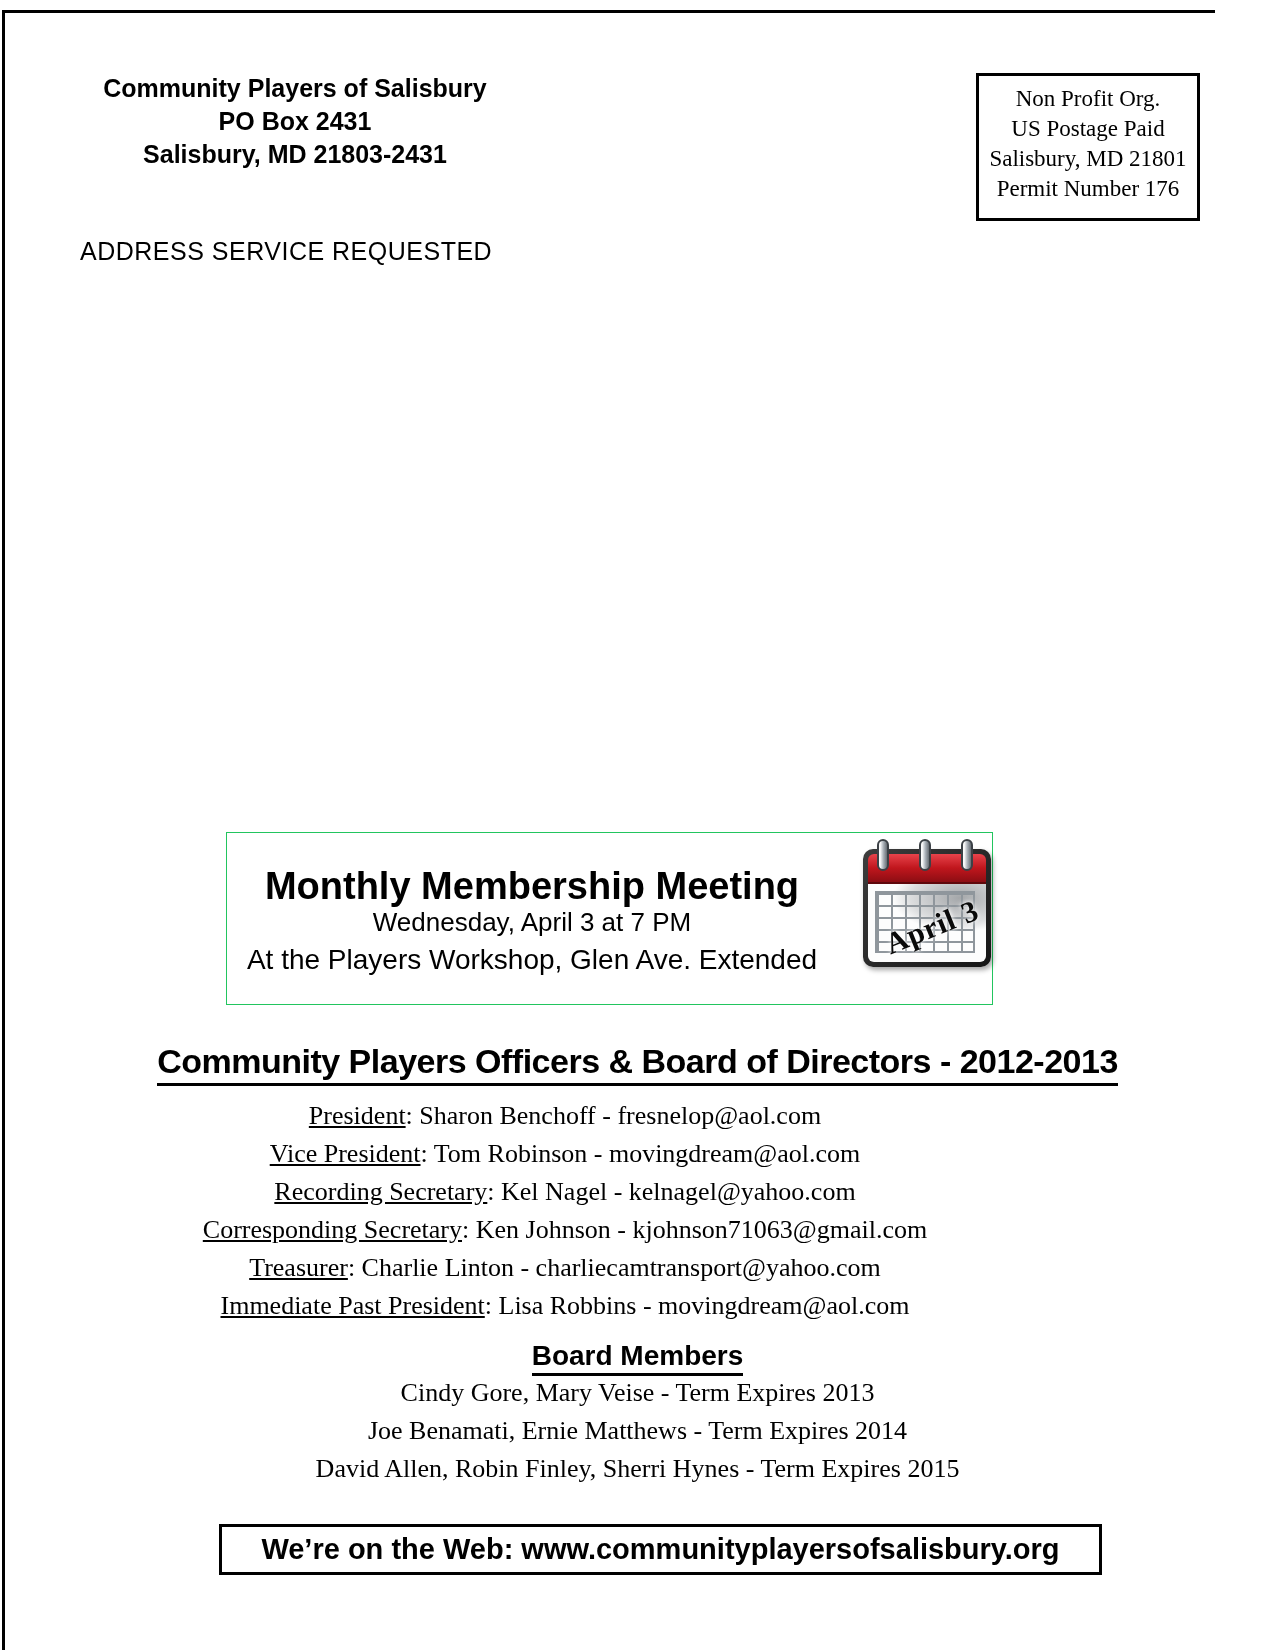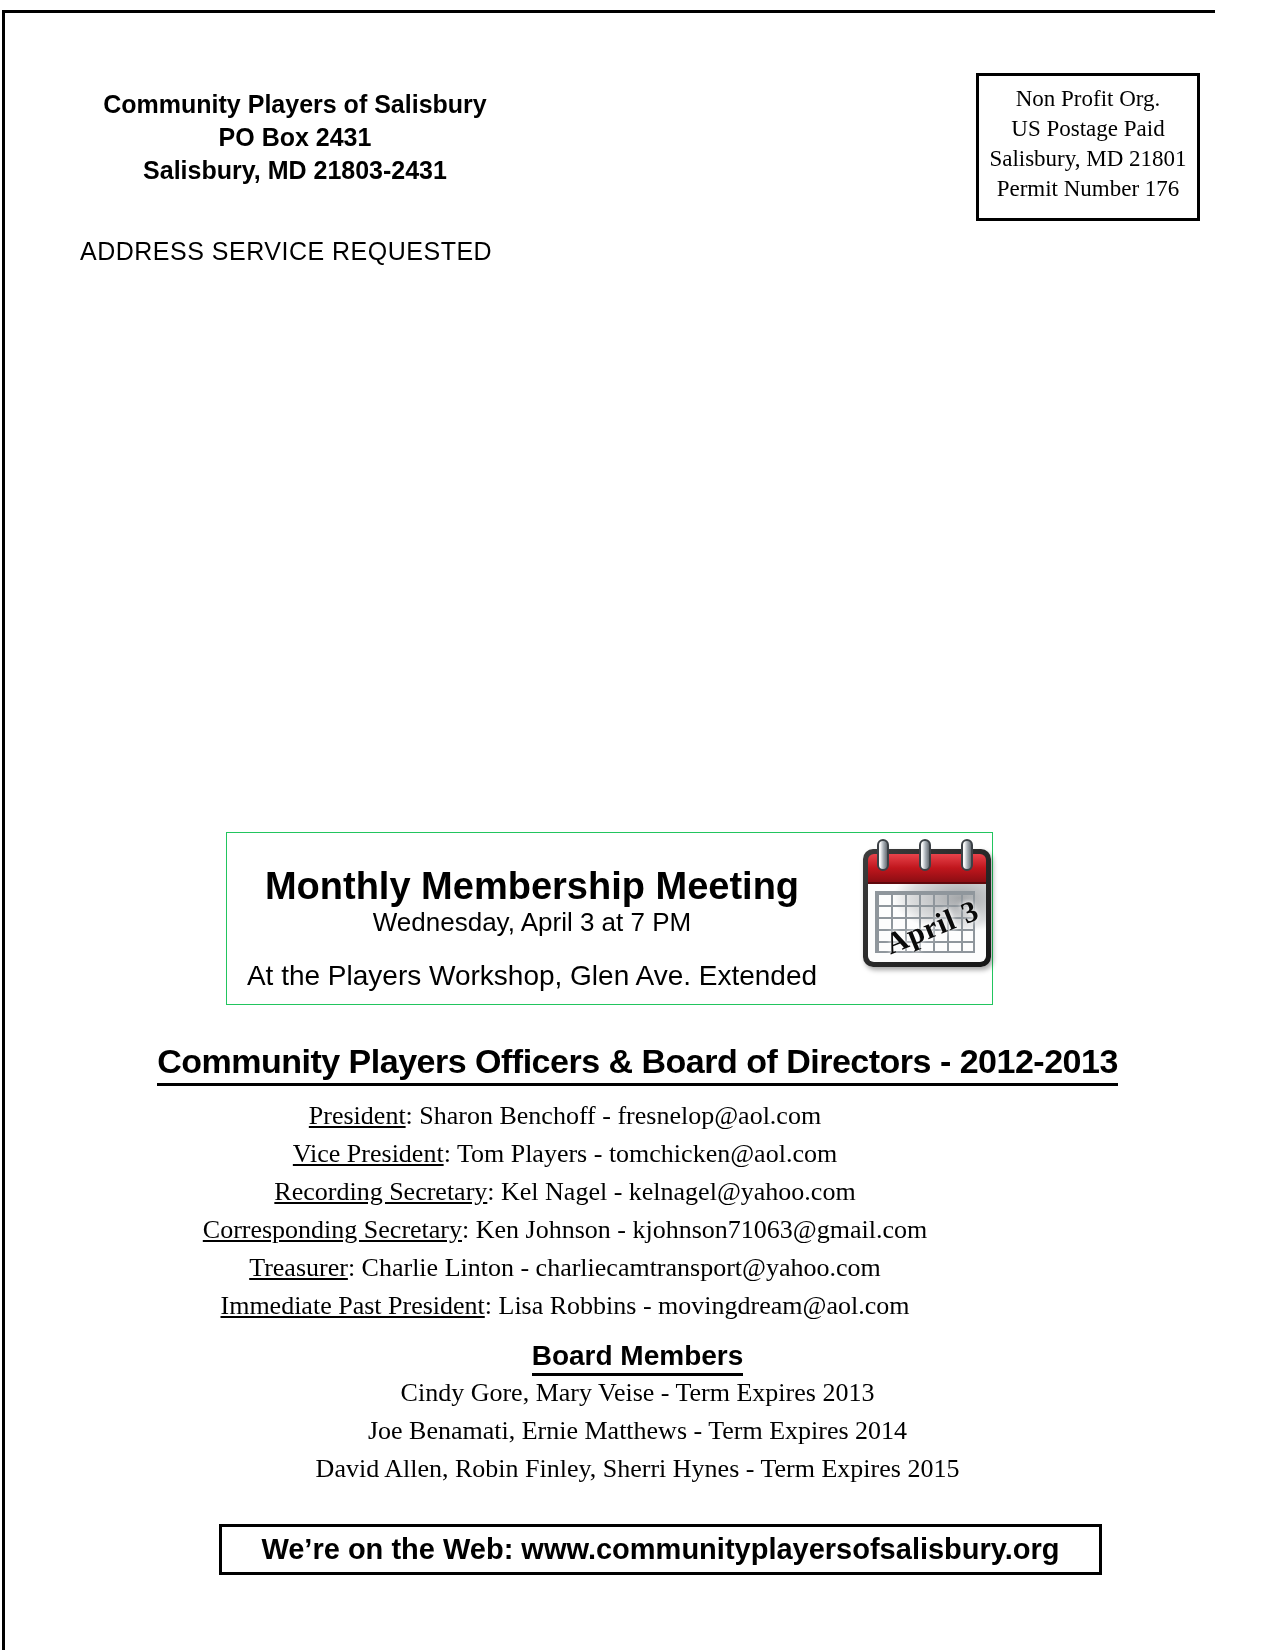--- a/index.html
+++ b/index.html
@@ -7,35 +7,35 @@
     width:1275px;height:1650px;position:relative;background:#ffffff;
     font-family:"Liberation Sans",sans-serif;color:#000;overflow:hidden;
   }
   .abs{position:absolute;}
 
   
   .edge-top{left:2px;top:10px;width:1213px;height:3px;background:#000;}
   .edge-left{left:2px;top:10px;width:3px;height:1640px;background:#000;}
 
   
-  .sender{left:95px;top:88px;width:400px;text-align:center;
+  .sender{left:95px;top:72px;width:400px;text-align:center;
     font-weight:bold;font-size:25px;line-height:33px;}
   .addr-service{left:80px;top:237px;font-size:25px;letter-spacing:.5px;}
 
   
   .postage{left:976px;top:73px;width:218px;height:134px;border:3px solid #000;
     text-align:center;font-family:"Liberation Serif",serif;font-size:23px;
     line-height:30px;padding-top:8px;}
 
   
   .meeting{left:226px;top:832px;width:765px;height:171px;border:1px solid #22c55e;}
   .meeting-text{position:absolute;left:10px;top:0;width:590px;text-align:center;}
   .meeting-title{margin-top:32px;font-weight:bold;font-size:38px;line-height:42px;}
   .meeting-when{font-size:26px;line-height:30px;}
-  .meeting-where{margin-top:22px;font-size:28px;line-height:33px;}
+  .meeting-where{margin-top:6px;font-size:28px;line-height:33px;}
 
   
   .cal{position:absolute;left:636px;top:16px;width:128px;height:118px;}
   .cal-frame{position:absolute;left:0;top:0;width:128px;height:118px;
     background:linear-gradient(135deg,#3d3d3d,#161616);border-radius:10px;
     box-shadow:2px 3px 5px rgba(0,0,0,.35);}
   .cal-red{position:absolute;left:5px;top:5px;width:118px;height:30px;
     border-radius:6px 6px 0 0;
     background:linear-gradient(#e8434b 0%,#c0161d 50%,#8c0d13 100%);
     border-bottom:2px solid #5f080c;box-sizing:border-box;}
@@ -114,21 +114,21 @@
     <div class="cal-ring r3"></div>
   </div>
 </div>
 
 <div class="abs dir-heading">
   <span>Community Players Officers &amp; Board of Directors - 2012-2013</span>
 </div>
 
 <div class="abs officers">
   <div><span class="role">President</span><span>: Sharon Benchoff - fresnelop@aol.com</span></div>
-  <div><span class="role">Vice President</span><span>: Tom Players - tomchicken@aol.com</span></div>
+  <div><span class="role">Vice President</span><span>: Tom Robinson - movingdream@aol.com</span></div>
   <div><span class="role">Recording Secretary</span><span>: Kel Nagel - kelnagel@yahoo.com</span></div>
   <div><span class="role">Corresponding Secretary</span><span>: Ken Johnson - kjohnson71063@gmail.com</span></div>
   <div><span class="role">Treasurer</span><span>: Charlie Linton - charliecamtransport@yahoo.com</span></div>
   <div><span class="role">Immediate Past President</span><span>: Lisa Robbins - movingdream@aol.com</span></div>
 </div>
 
 <div class="abs bm-heading">
   <span>Board Members</span>
 </div>
 

